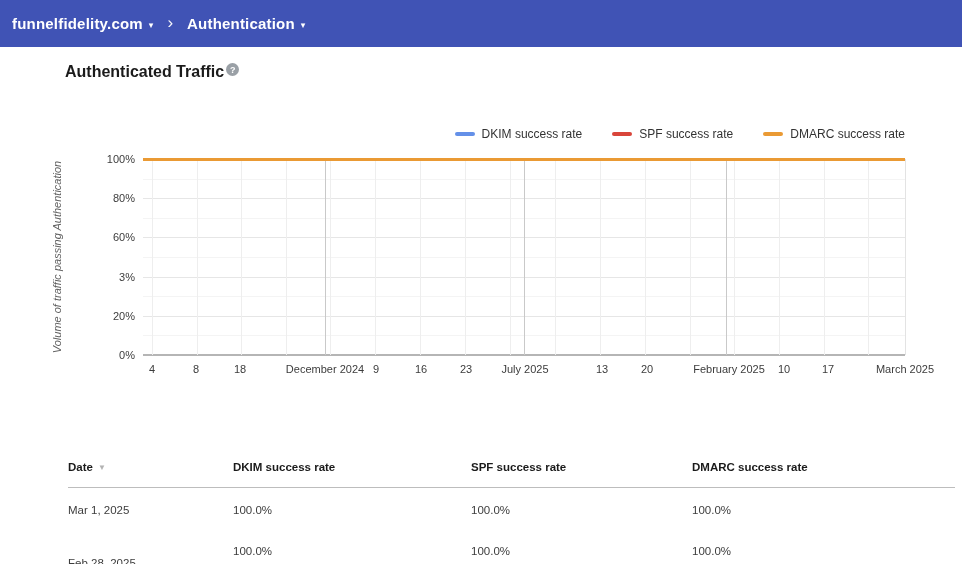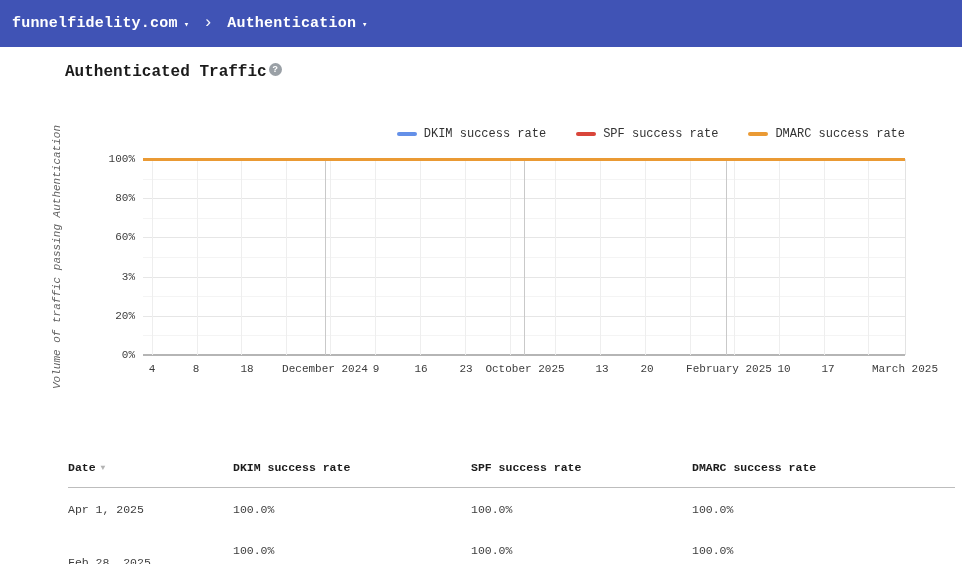--- a/index.html
+++ b/index.html
@@ -1,19 +1,19 @@
 <!DOCTYPE html>
 <html><head>
 <meta charset="utf-8">
 <style>
   * { margin:0; padding:0; box-sizing:border-box; }
   html,body { background:#fff; }
   .page {
     position:relative; width:962px; height:564px; overflow:hidden;
-    background:#fff; font-family:Liberation Mono, monospace; color:#202124;
+    background:#fff; font-family:Liberation Sans, sans-serif; color:#202124;
   }
   
   .appbar {
     position:absolute; left:0; top:0; width:962px; height:47px;
     background:#4053b5; display:flex; align-items:center; padding-left:12px;
     color:#fff;
   }
   .crumb { display:flex; align-items:center; cursor:pointer; }
   .crumb-label { font-size:15px; font-weight:bold; letter-spacing:.2px; }
   .caret { font-size:9px; margin-left:6px; transform:translateY(1px); }
@@ -138,41 +138,41 @@
       <div class="gridline-v edge" style="left: 905px;"></div>
       <div class="series-line" style="top: 158px; background: rgb(234, 154, 52);"></div>
       <div class="ytick" style="left: 93px; top: 152px;">100%</div>
       <div class="ytick" style="left: 93px; top: 191.2px;">80%</div>
       <div class="ytick" style="left: 93px; top: 230.4px;">60%</div>
       <div class="ytick" style="left: 93px; top: 269.6px;">3%</div>
       <div class="ytick" style="left: 93px; top: 308.8px;">20%</div>
       <div class="ytick" style="left: 93px; top: 348px;">0%</div>
       <div class="xtick" style="left: 152px;">4</div>
       <div class="xtick" style="left: 196px;">8</div>
-      <div class="xtick" style="left: 247px;">18</div>
+      <div class="xtick" style="left: 240px;">18</div>
       <div class="xtick" style="left: 325px;">December 2024</div>
       <div class="xtick" style="left: 376px;">9</div>
       <div class="xtick" style="left: 421px;">16</div>
       <div class="xtick" style="left: 466px;">23</div>
-      <div class="xtick" style="left: 525px;">October 2025</div>
+      <div class="xtick" style="left: 525px;">July 2025</div>
       <div class="xtick" style="left: 602px;">13</div>
       <div class="xtick" style="left: 647px;">20</div>
       <div class="xtick" style="left: 729px;">February 2025</div>
       <div class="xtick" style="left: 784px;">10</div>
       <div class="xtick" style="left: 828px;">17</div>
       <div class="xtick" style="left: 905px;">March 2025</div>
     </div>
   <div class="y-axis-title">Volume of traffic passing Authentication</div>
 
   <div id="table">
       <div class="tbl-header-cell" style="left: 68px;">Date<span class="sort-arrow">▼</span></div>
       <div class="tbl-header-cell" style="left: 233px;">DKIM success rate</div>
       <div class="tbl-header-cell" style="left: 471px;">SPF success rate</div>
       <div class="tbl-header-cell" style="left: 692px;">DMARC success rate</div>
-      <div class="tbl-cell" style="left: 68px; top: 503px;">Apr 1, 2025</div>
+      <div class="tbl-cell" style="left: 68px; top: 503px;">Mar 1, 2025</div>
       <div class="tbl-cell" style="left: 233px; top: 503px;">100.0%</div>
       <div class="tbl-cell" style="left: 471px; top: 503px;">100.0%</div>
       <div class="tbl-cell" style="left: 692px; top: 503px;">100.0%</div>
       <div class="tbl-cell" style="left: 68px; top: 556px;">Feb 28, 2025</div>
       <div class="tbl-cell" style="left: 233px; top: 544px;">100.0%</div>
       <div class="tbl-cell" style="left: 471px; top: 544px;">100.0%</div>
       <div class="tbl-cell" style="left: 692px; top: 544px;">100.0%</div>
     </div>
   <div class="tbl-separator"></div>
 

